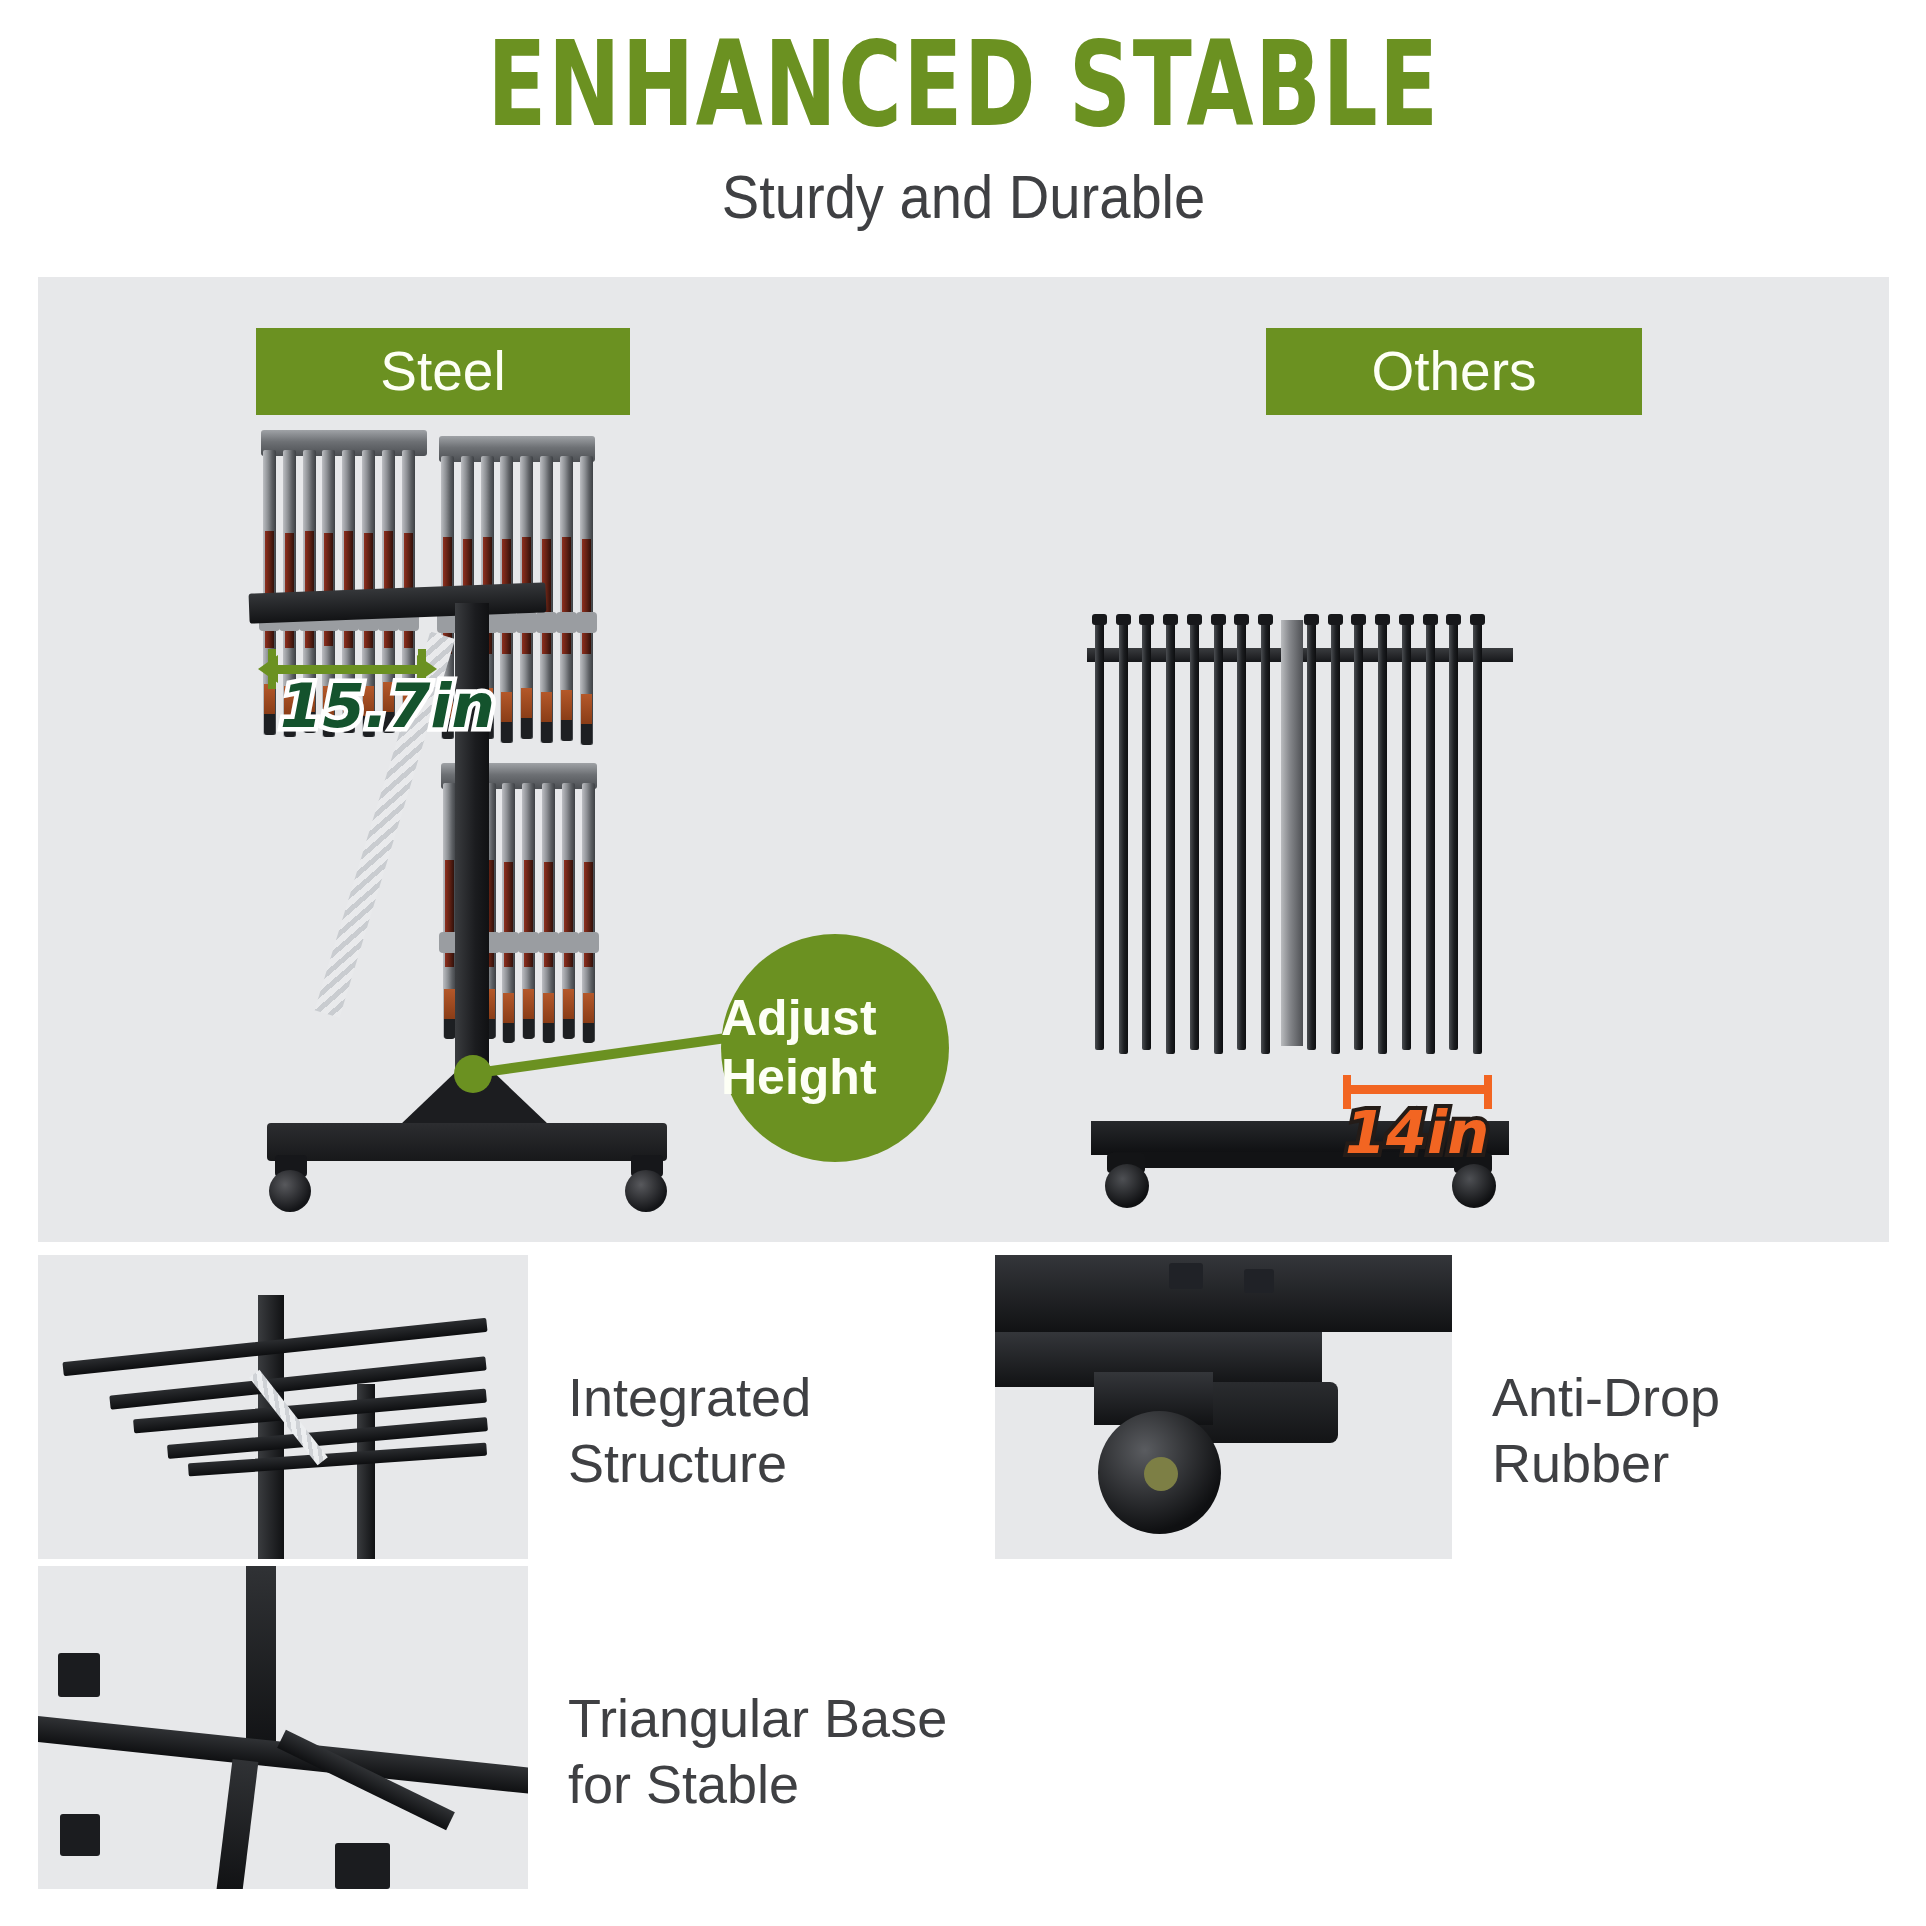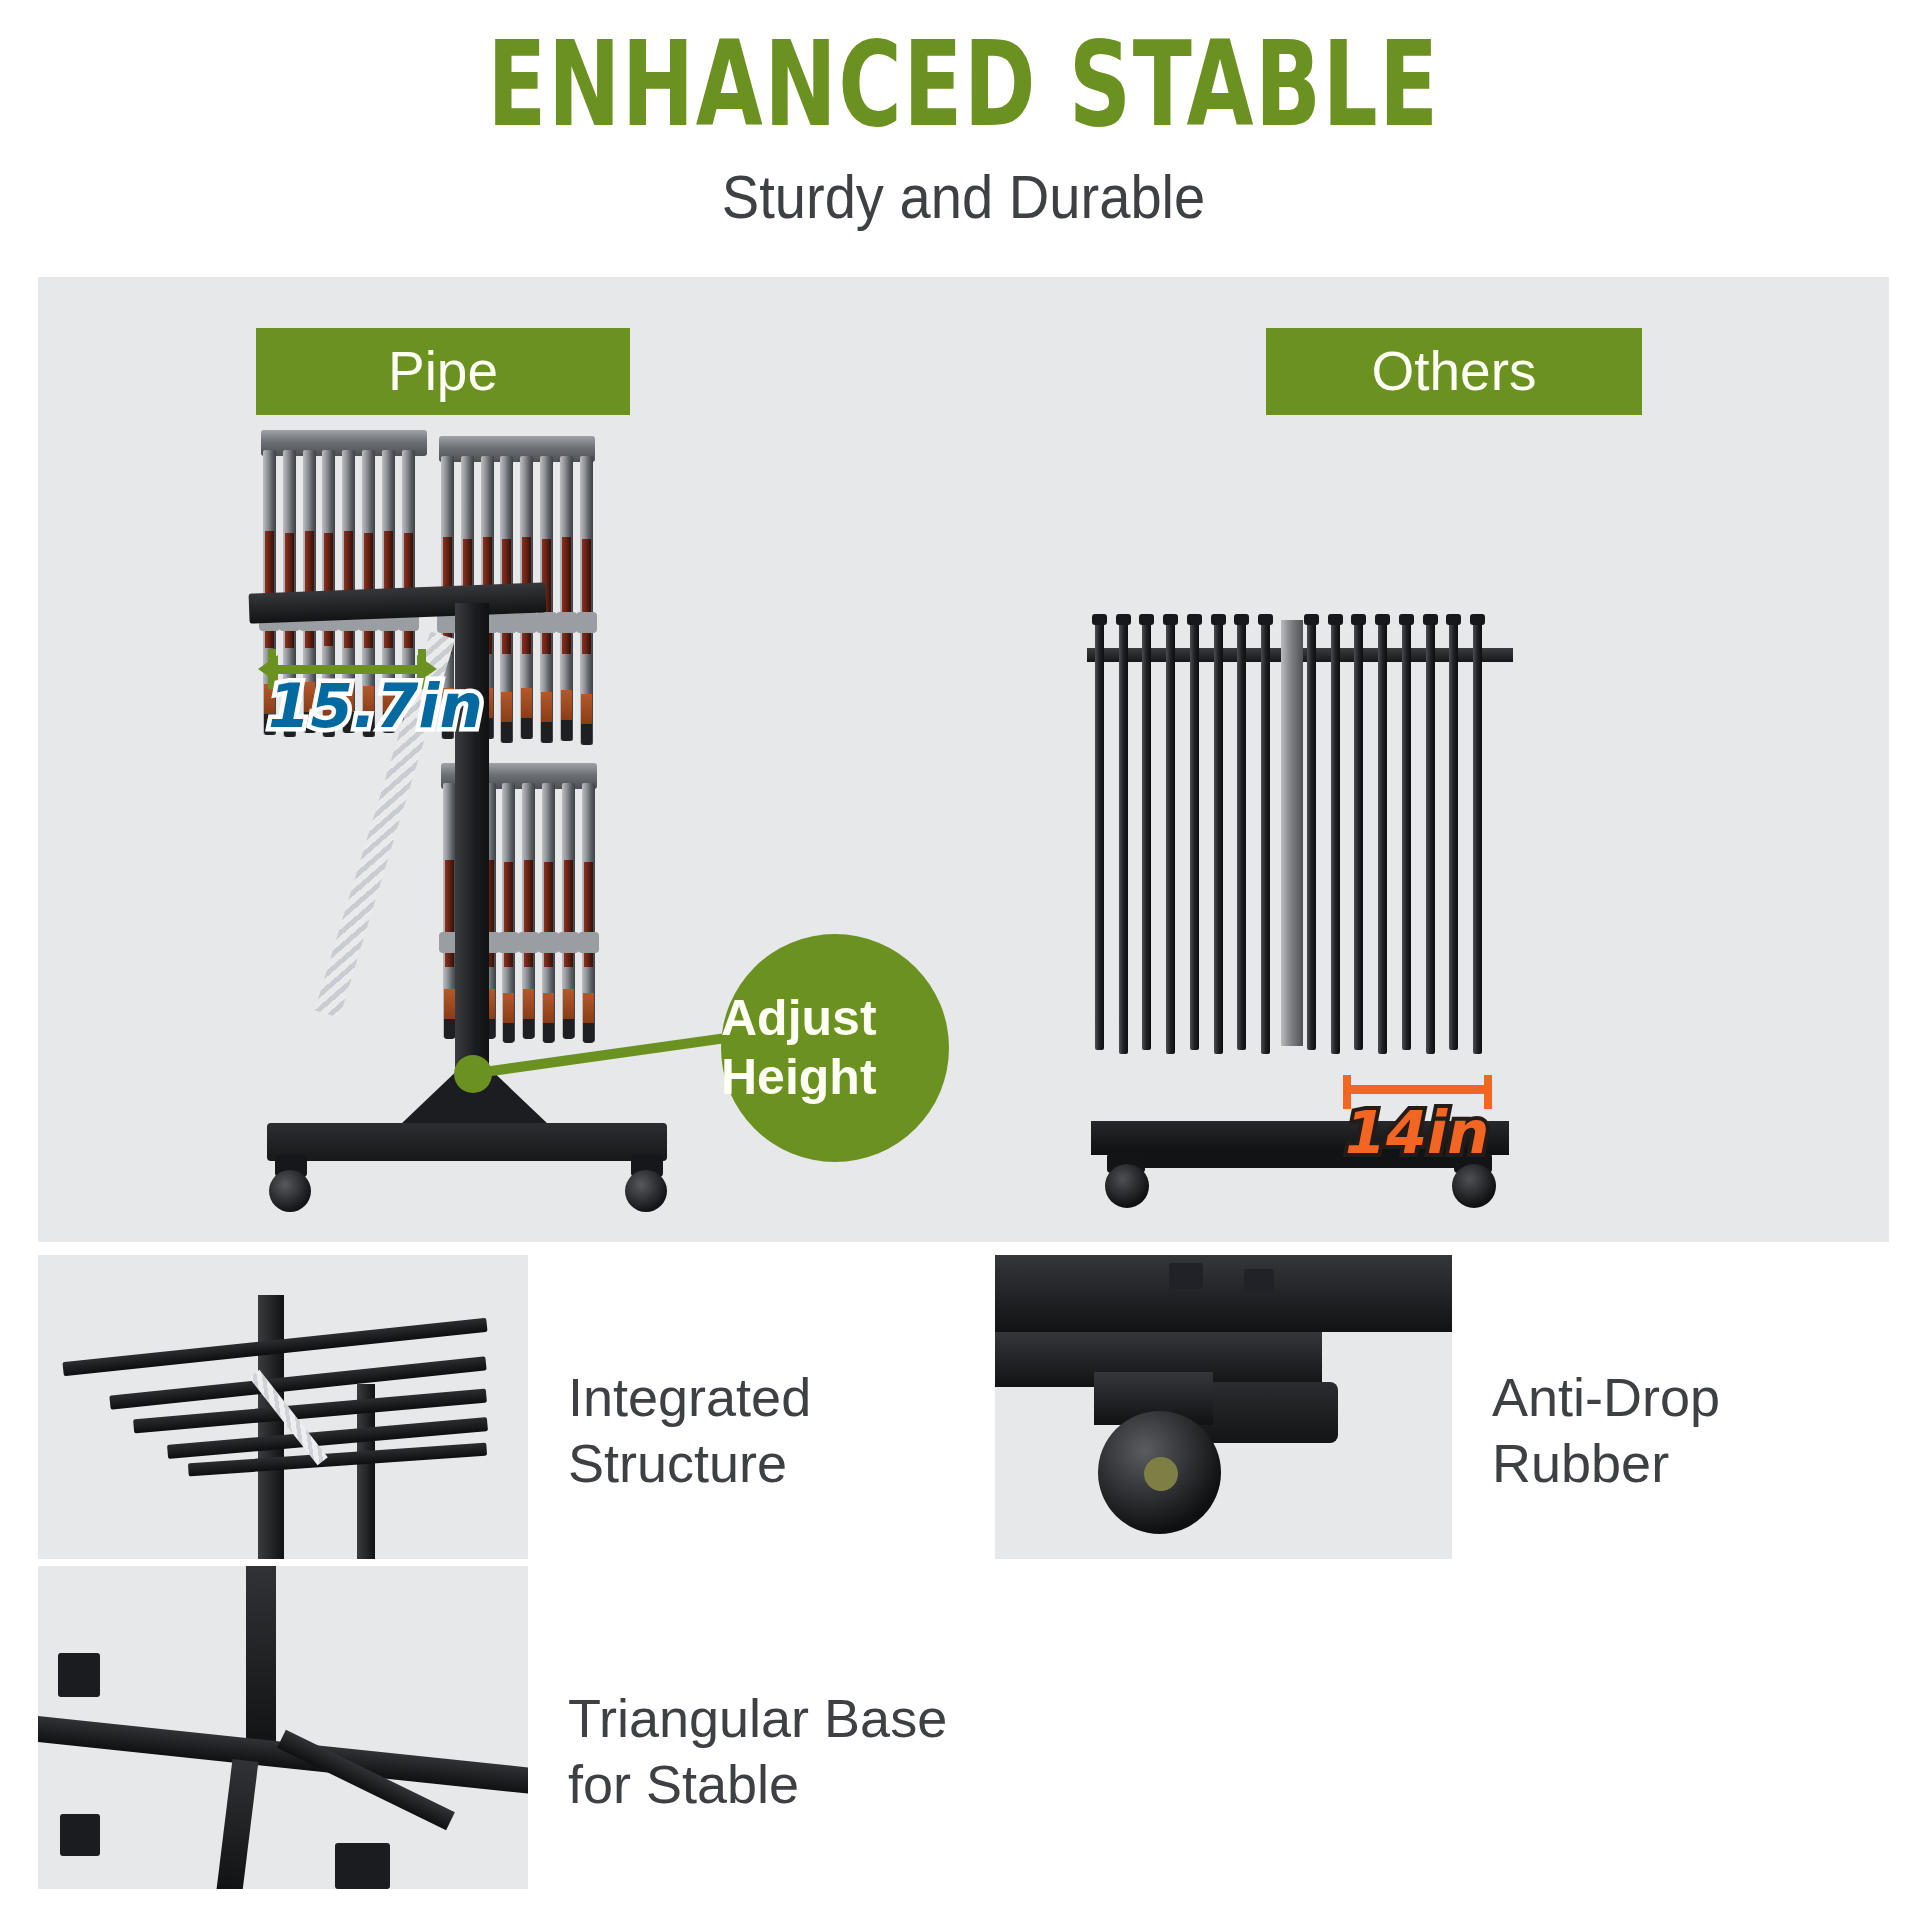--- a/index.html
+++ b/index.html
@@ -131,25 +131,25 @@
     border-top:14px solid transparent; border-bottom:14px solid transparent;
   }
   #measure-arrow-line::before { left:-18px; border-right:20px solid #6b9121; }
   #measure-arrow-line::after  { right:-18px; border-left:20px solid #6b9121; }
   #measure-arrow-cap-l, #measure-arrow-cap-r {
     position:absolute; top:0; width:8px; height:40px; background:#6b9121;
   }
   #measure-arrow-cap-l { left:0; }
   #measure-arrow-cap-r { right:0; }
   #measure-label-ours {
-    position:absolute; left:0; top:26px;
+    position:absolute; left:12px; top:26px;
     font-family:"DejaVu Sans", sans-serif;
     font-weight:bold; font-style:italic;
     font-size:61px; line-height:1;
-    color:#0369a1;
+    color:#14532d;
     -webkit-text-stroke:9px #ffffff;
     paint-order:stroke fill;
     white-space:nowrap;
   }
 
   
   #others-product { position:absolute; left:1049px; top:337px; width:426px; height:594px; }
   .other-bar-rail {
     position:absolute; left:0; top:34px; width:100%; height:14px;
     background:linear-gradient(#3a3c3f,#16171a);
@@ -278,21 +278,21 @@
 </head>
 <body>
 
 <div id="header">
   <div id="main-title">ENHANCED STABLE</div>
   <div id="subtitle">Sturdy and Durable</div>
 </div>
 
 <div id="compare-panel">
 
-  <div class="cmp-badge" id="badge-ours">Pipe</div>
+  <div class="cmp-badge" id="badge-ours">Steel</div>
   <div class="cmp-badge" id="badge-others">Others</div>
 
   <div id="ours-product">
 
     <div class="chair-bank" style="left:0px; top:0px; width:166px; height:307px;">
       <div class="bank-top-rail"></div>
       <div class="chair" style="left:2px;  height:285px;">
           <div class="seat" style="top:81px;height:117px;"></div>
           <div class="knob" style="top:160px;"></div>
           <div class="tip" style="top:263px;"></div>

